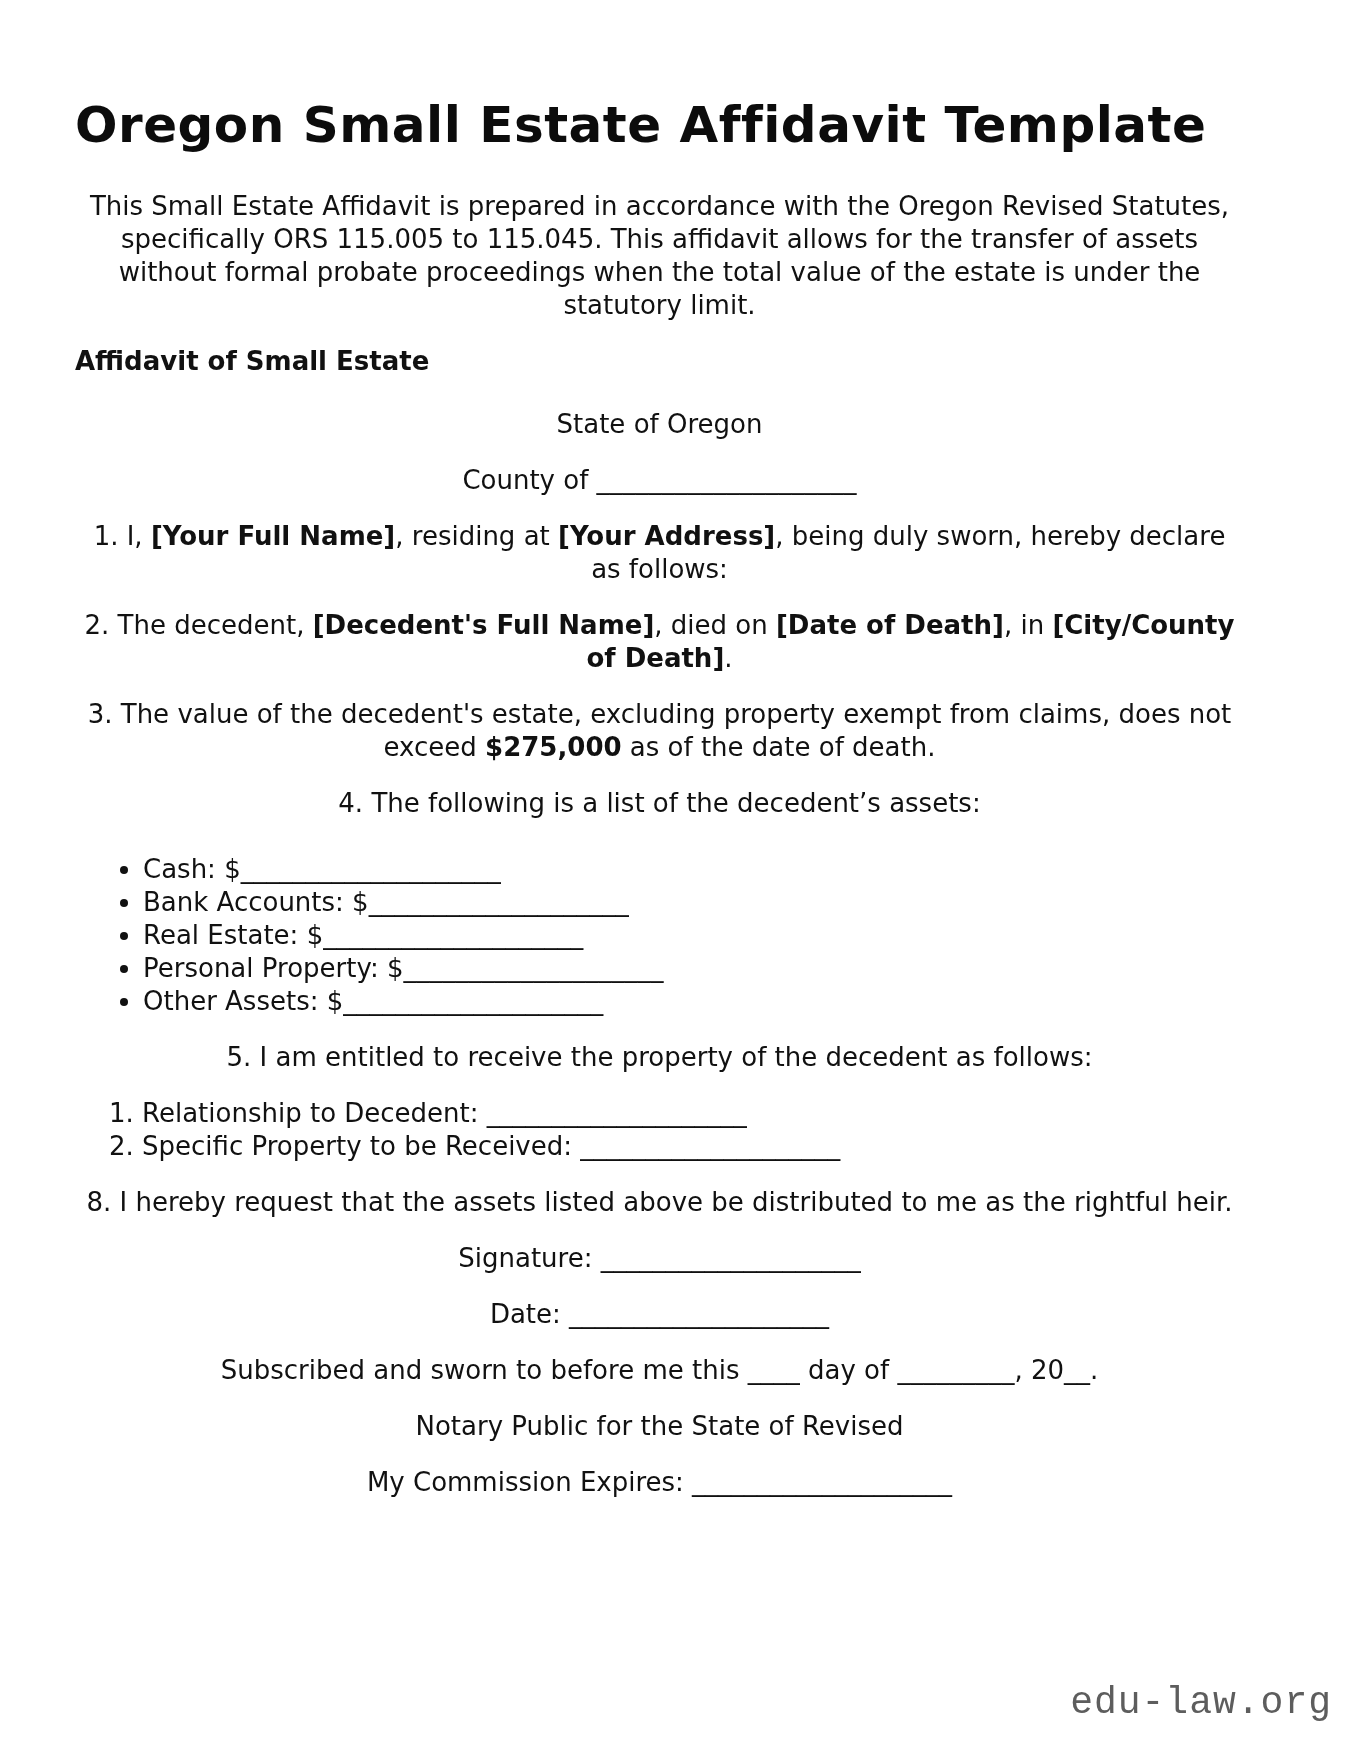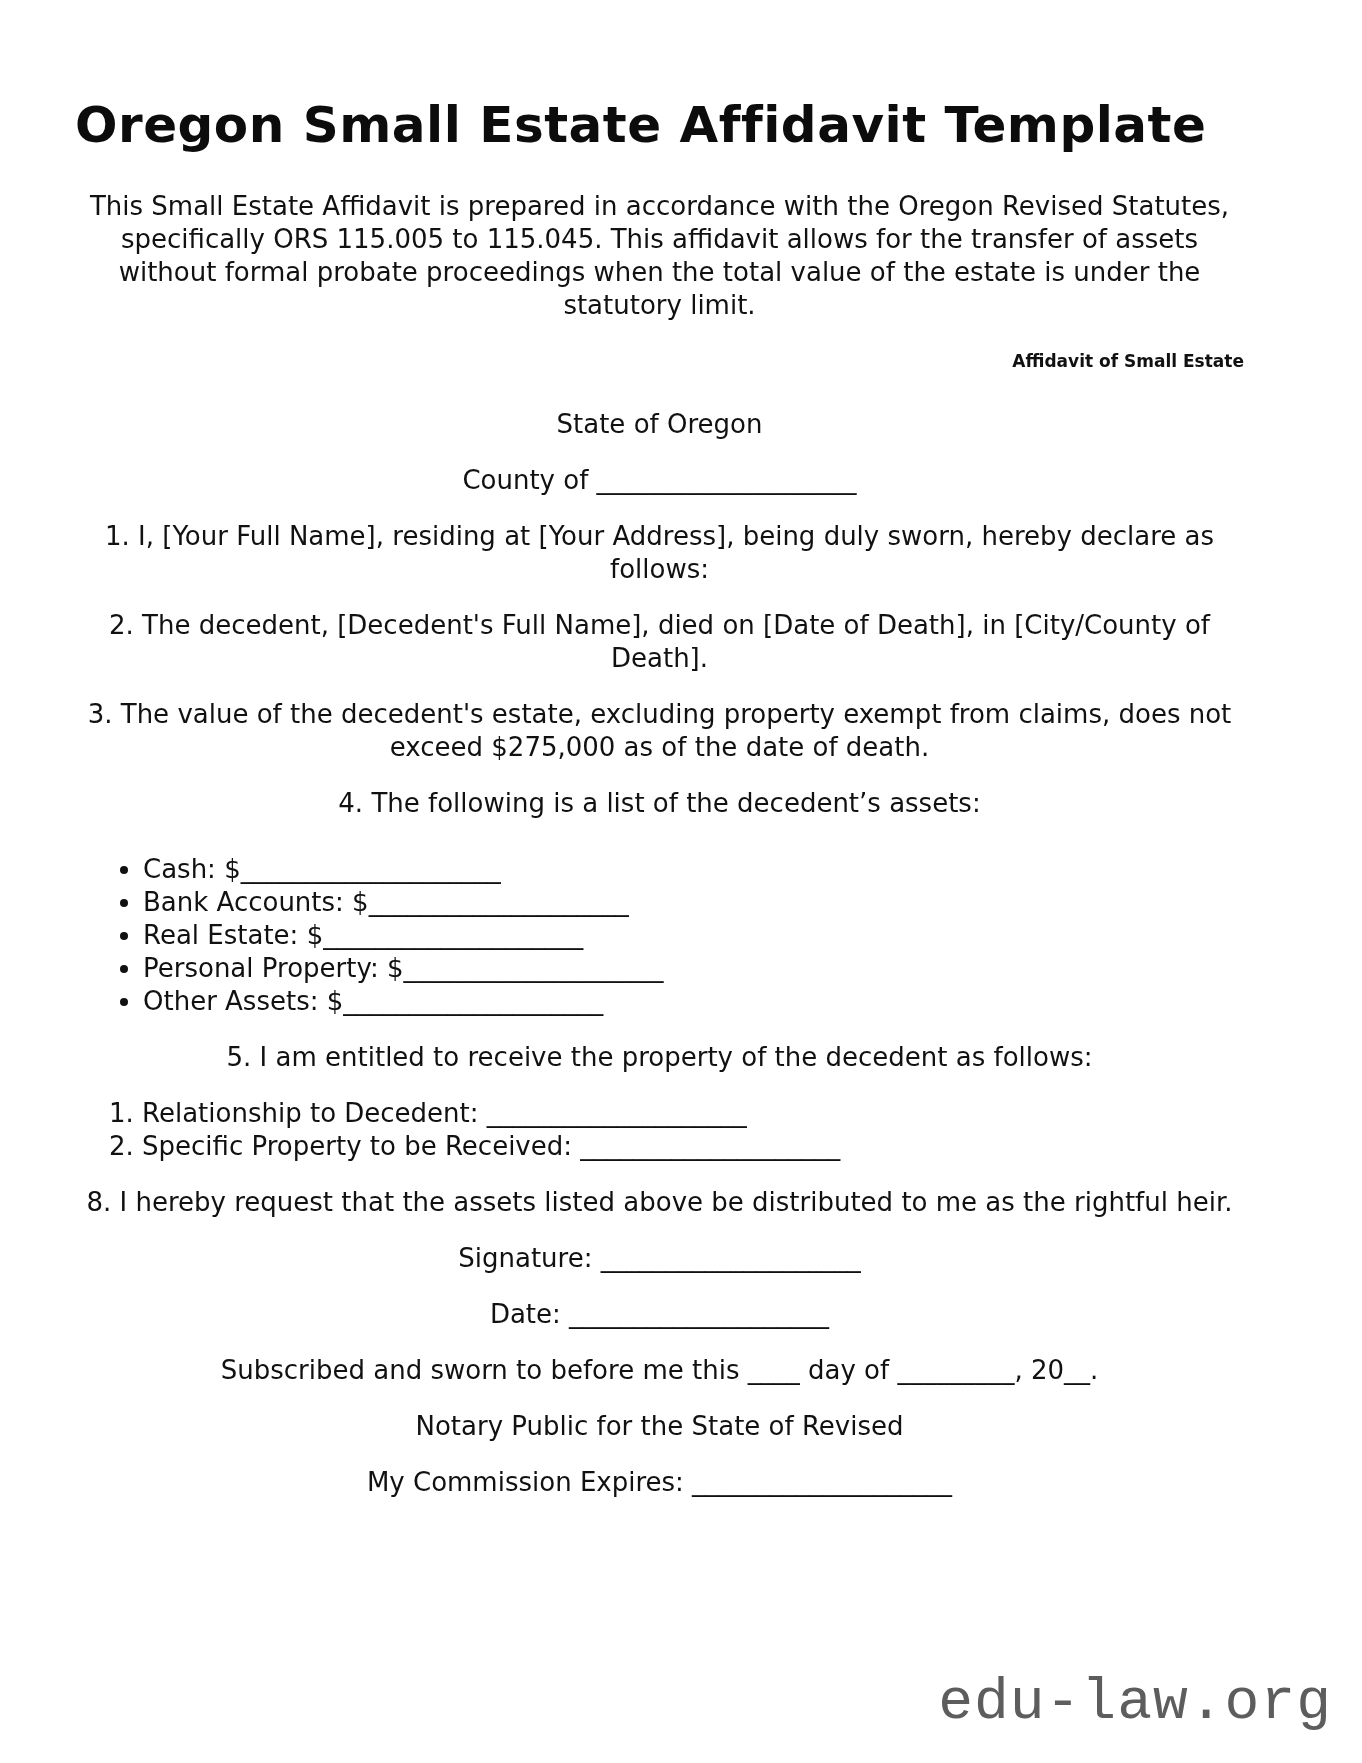--- a/index.html
+++ b/index.html
@@ -26,45 +26,44 @@
     font-weight: bold;
     margin: 27px 0 34px 0;
     color: #0c0c0c;
     letter-spacing: 0.5px;
   }
   p.para {
     margin: 23px 0;
     text-align: center;
   }
   h3.sub-heading {
-    font-size: 17px;
+    font-size: 26px;
     line-height: 33px;
     font-weight: bold;
     margin: 14px 0 30px 0;
-    text-align: right;
   }
-  .seg-bold { font-weight: normal; }
+  .seg-bold { font-weight: bold; }
   ul.assets-list {
     margin: 33px 0 23px 0;
     padding-left: 68px;
     list-style: disc;
   }
   ul.assets-list li {
     line-height: 33px;
   }
   .entitlement-list {
     margin: 23px 0 23px 34px;
     line-height: 33px;
   }
   .watermark {
     position: absolute;
     top: 1674px;
     right: 30px;
     font-family: "Liberation Mono", monospace;
-    font-size: 58px;
+    font-size: 38px;
     line-height: 58px;
     color: #5d5d5d;
     letter-spacing: 1px;
   }
 </style>
 </head>
 <body>
 
 <div class="page">
 

